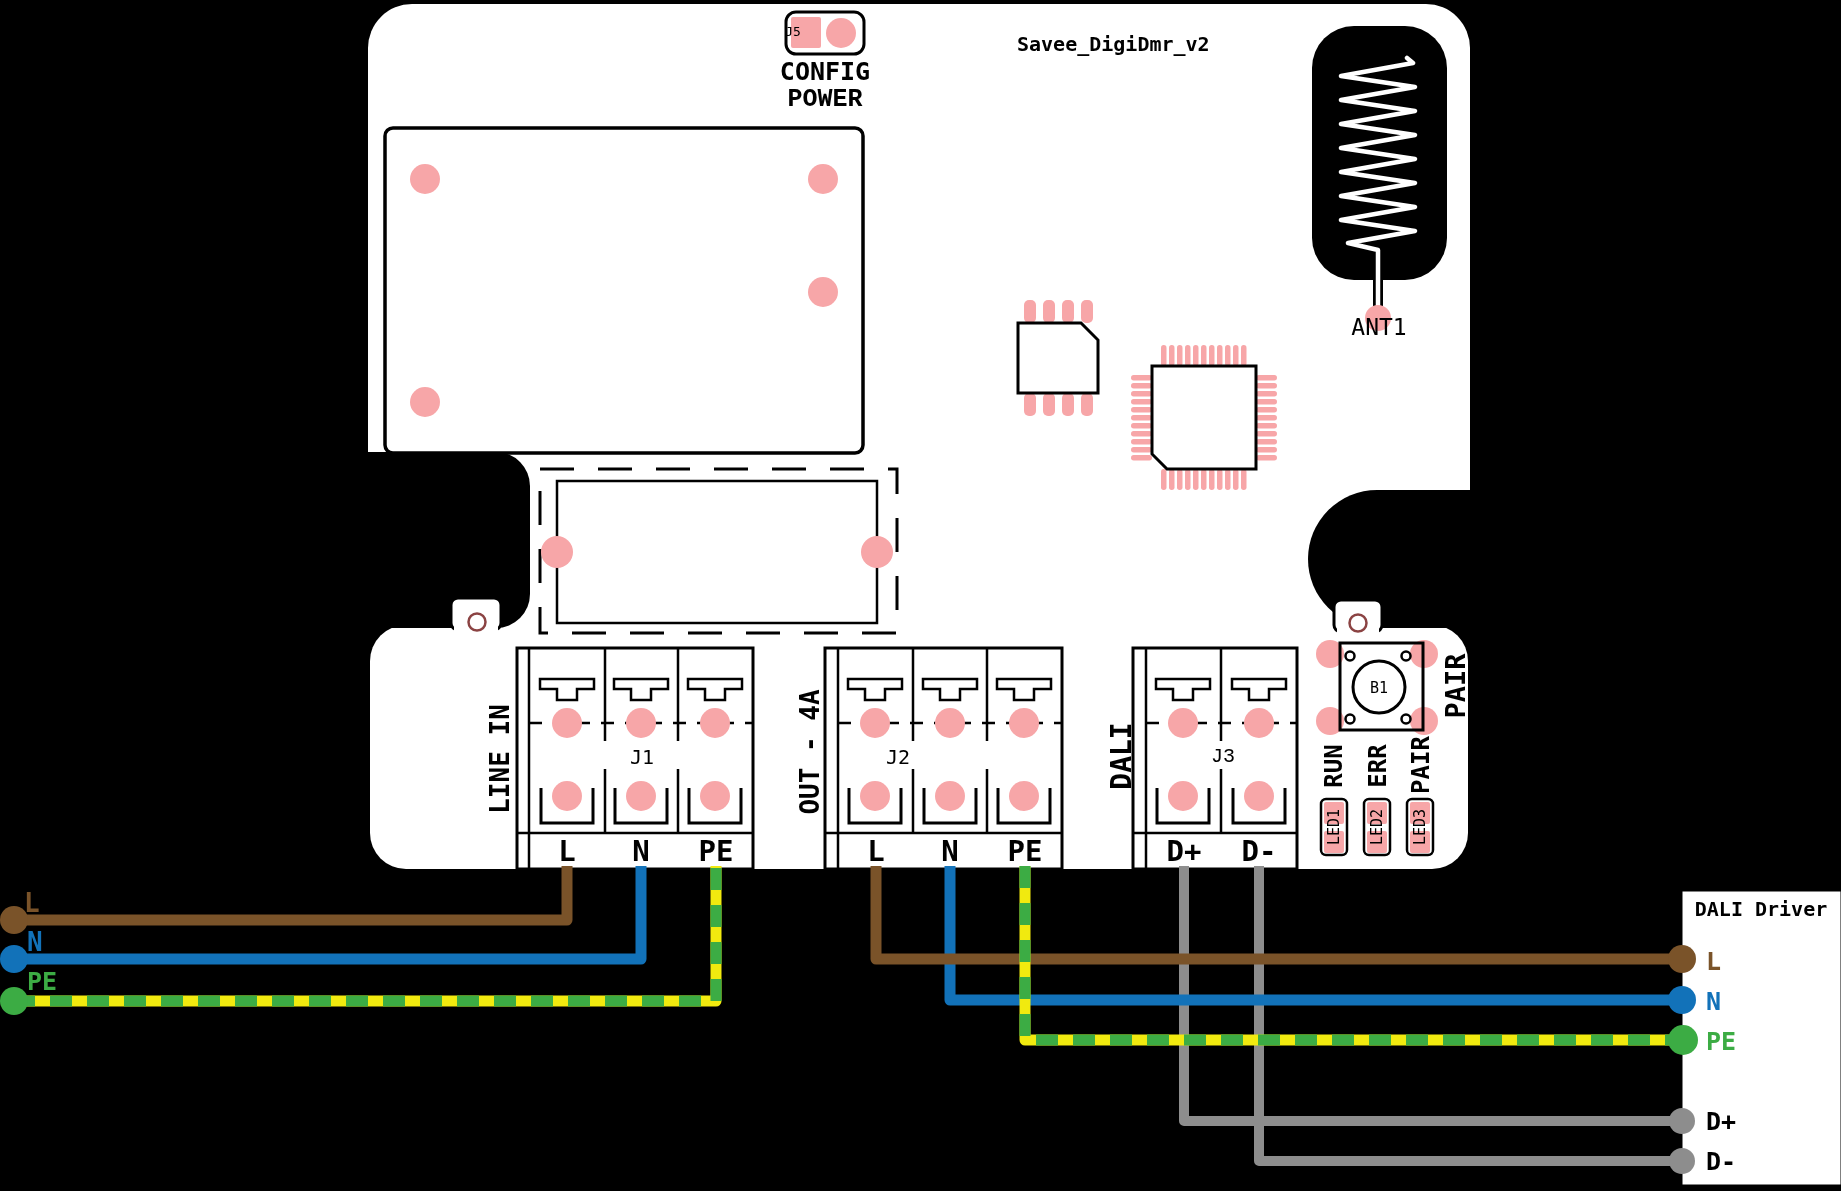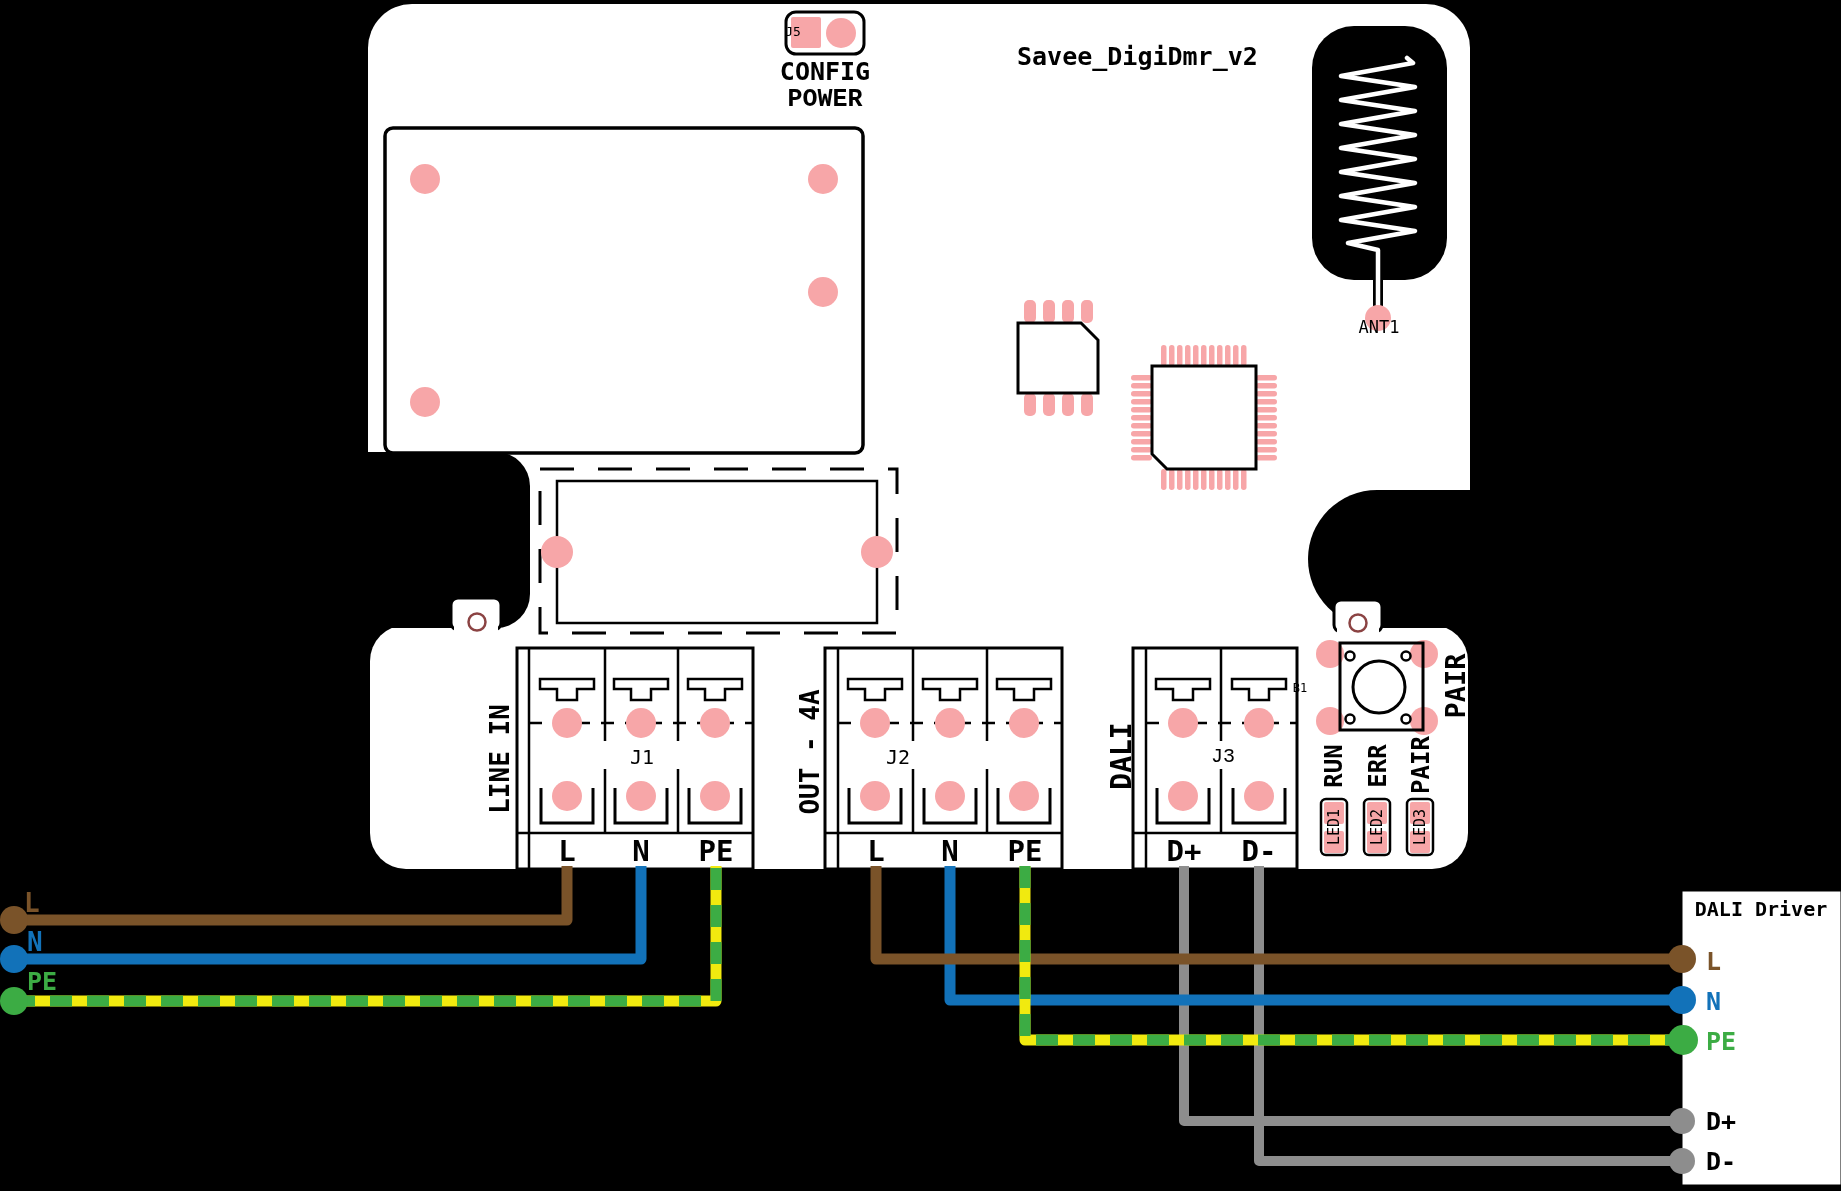--- a/index.html
+++ b/index.html
@@ -227,46 +227,46 @@
     <circle cx="14" cy="959" r="14" fill="#1272B9"></circle>
     <circle cx="14" cy="1001" r="14" fill="#3CAC44"></circle>
     <circle cx="1682" cy="959" r="14" fill="#7A5329"></circle>
     <circle cx="1682" cy="1000" r="14" fill="#1272B9"></circle>
     <circle cx="1683" cy="1040" r="15" fill="#3CAC44"></circle>
     <circle cx="1682" cy="1121" r="13" fill="#8D8D8D"></circle>
     <circle cx="1682" cy="1161" r="13" fill="#8D8D8D"></circle>
   </g>
 </svg>
 
-<div class="lbl lh" style="left:1017px;top:56px;font-size:25px;">Savee_DigiDmr_v2</div>
+<div class="lbl lh" style="left:1017px;top:44px;font-size:20px;">Savee_DigiDmr_v2</div>
 
 <div class="lbl lc thin" style="left:793px;top:31px;font-size:13px;">J5</div>
 <div class="lbl lc" style="left:825px;top:71px;font-size:25px;text-align:center;">CONFIG</div>
 <div class="lbl lc" style="left:825px;top:99px;font-size:25px;font-family:Liberation Mono, monospace;">POWER</div>
 
-<div class="lbl lc thin" style="left:1379px;top:327px;font-size:17px;">ANT1</div>
+<div class="lbl lc thin" style="left:1379px;top:327px;font-size:23px;">ANT1</div>
 
 <div class="lbl lv" style="left:500px;top:759px;font-size:26px;">LINE IN</div>
 <div class="lbl lc thin" style="left:642px;top:757px;font-size:20px;">J1</div>
 <div class="lbl lc" style="left:567px;top:851px;font-size:29px;">L</div>
 <div class="lbl lc" style="left:641px;top:851px;font-size:29px;">N</div>
 <div class="lbl lc" style="left:716px;top:851px;font-size:29px;">PE</div>
 
 <div class="lbl lv" style="left:810px;top:752px;font-size:26px;">OUT - 4A</div>
 <div class="lbl lc thin" style="left:898px;top:757px;font-size:20px;">J2</div>
 <div class="lbl lc" style="left:876px;top:851px;font-size:29px;">L</div>
 <div class="lbl lc" style="left:950px;top:851px;font-size:29px;">N</div>
 <div class="lbl lc" style="left:1025px;top:851px;font-size:29px;">PE</div>
 
 <div class="lbl lv" style="left:1122px;top:756px;font-size:28px;">DALI</div>
 <div class="lbl lc thin" style="left:1223px;top:757px;font-size:20px;font-family:Liberation Mono, monospace;">J3</div>
 <div class="lbl lc" style="left:1184px;top:851px;font-size:29px;">D+</div>
 <div class="lbl lc" style="left:1259px;top:851px;font-size:29px;">D-</div>
 
-<div class="lbl lc thin" style="left:1300px;top:688px;font-size:12px;">B1</div>
+<div class="lbl lc thin" style="left:1379px;top:688px;font-size:15px;">B1</div>
 <div class="lbl lv" style="left:1455px;top:686px;font-size:27px;">PAIR</div>
 
 <div class="lbl lv" style="left:1334px;top:766px;font-size:24px;">RUN</div>
 <div class="lbl lv" style="left:1378px;top:766px;font-size:24px;">ERR</div>
 <div class="lbl lv" style="left:1421px;top:765px;font-size:24px;">PAIR</div>
 <div class="lbl lv thin" style="left:1334px;top:827px;font-size:15px;">LED1</div>
 <div class="lbl lv thin" style="left:1377px;top:827px;font-size:15px;">LED2</div>
 <div class="lbl lv thin" style="left:1420px;top:827px;font-size:15px;">LED3</div>
 
 <div class="lbl lh c-brown" style="left:24px;top:903px;font-size:26px;">L</div>

